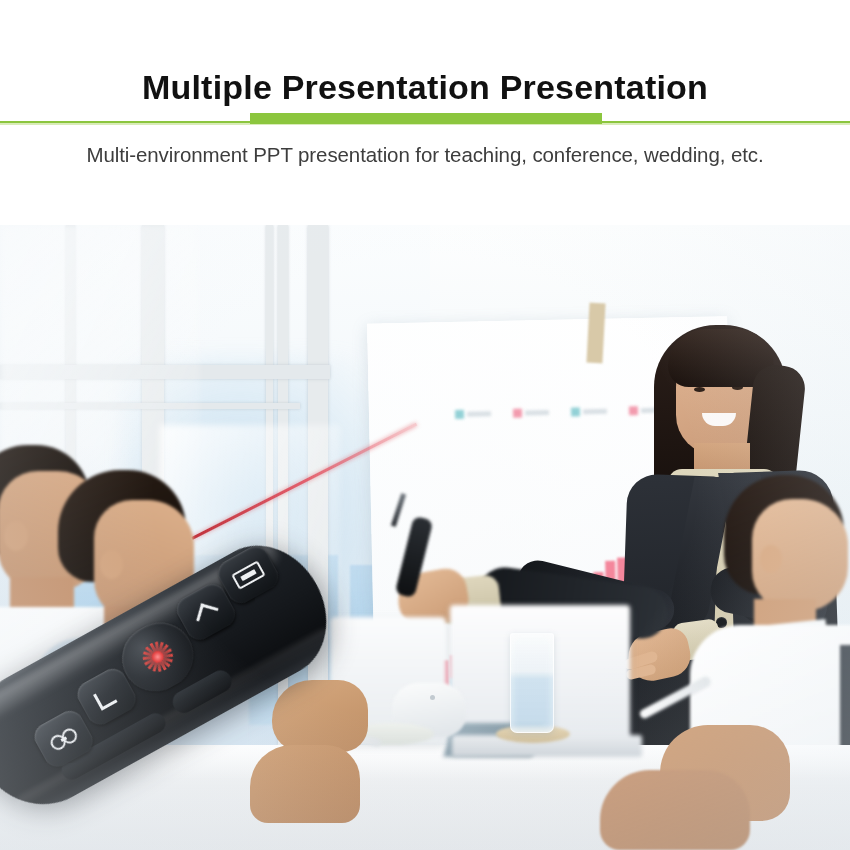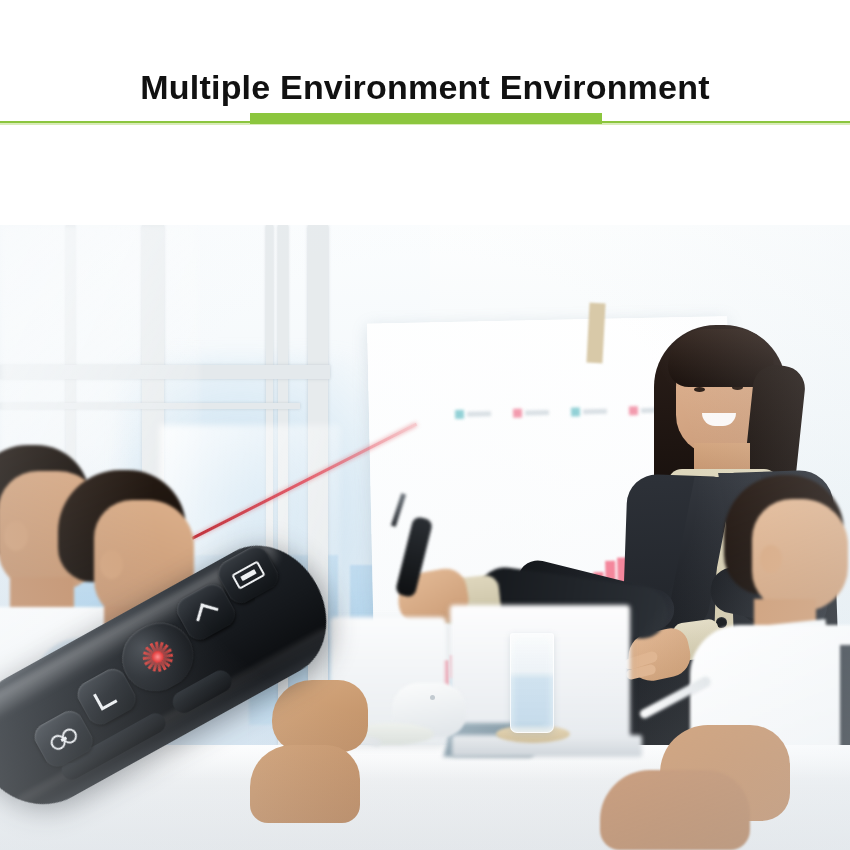--- a/index.html
+++ b/index.html
@@ -427,23 +427,24 @@
   }
   .blurlayer{ filter:blur(1.4px); }
   .blurlayer2{ filter:blur(2.2px); }
 </style>
 </head>
 <body>
 
 <div class="page">
 
   <div class="header">
-    <div class="title">Multiple Environment Environment</div>
+    <div class="title">Multiple Presentation Presentation</div>
     <div class="rule-thin"></div>
     <div class="rule-block"></div>
+    <div class="subtitle">Multi-environment PPT presentation for teaching, conference, wedding, etc.</div>
   </div>
 
   <div class="photo">
 
     <div class="bg-wall"></div>
     <div class="win-glass"></div>
 
     <div class="sky-pane" style="left:38px; top:330px; width:300px; height:170px;"></div>
     <div class="sky-pane" style="left:350px; top:340px; width:74px; height:160px;"></div>
     <div class="bluewash" style="left:120px; top:130px; width:300px; height:330px;"></div>

